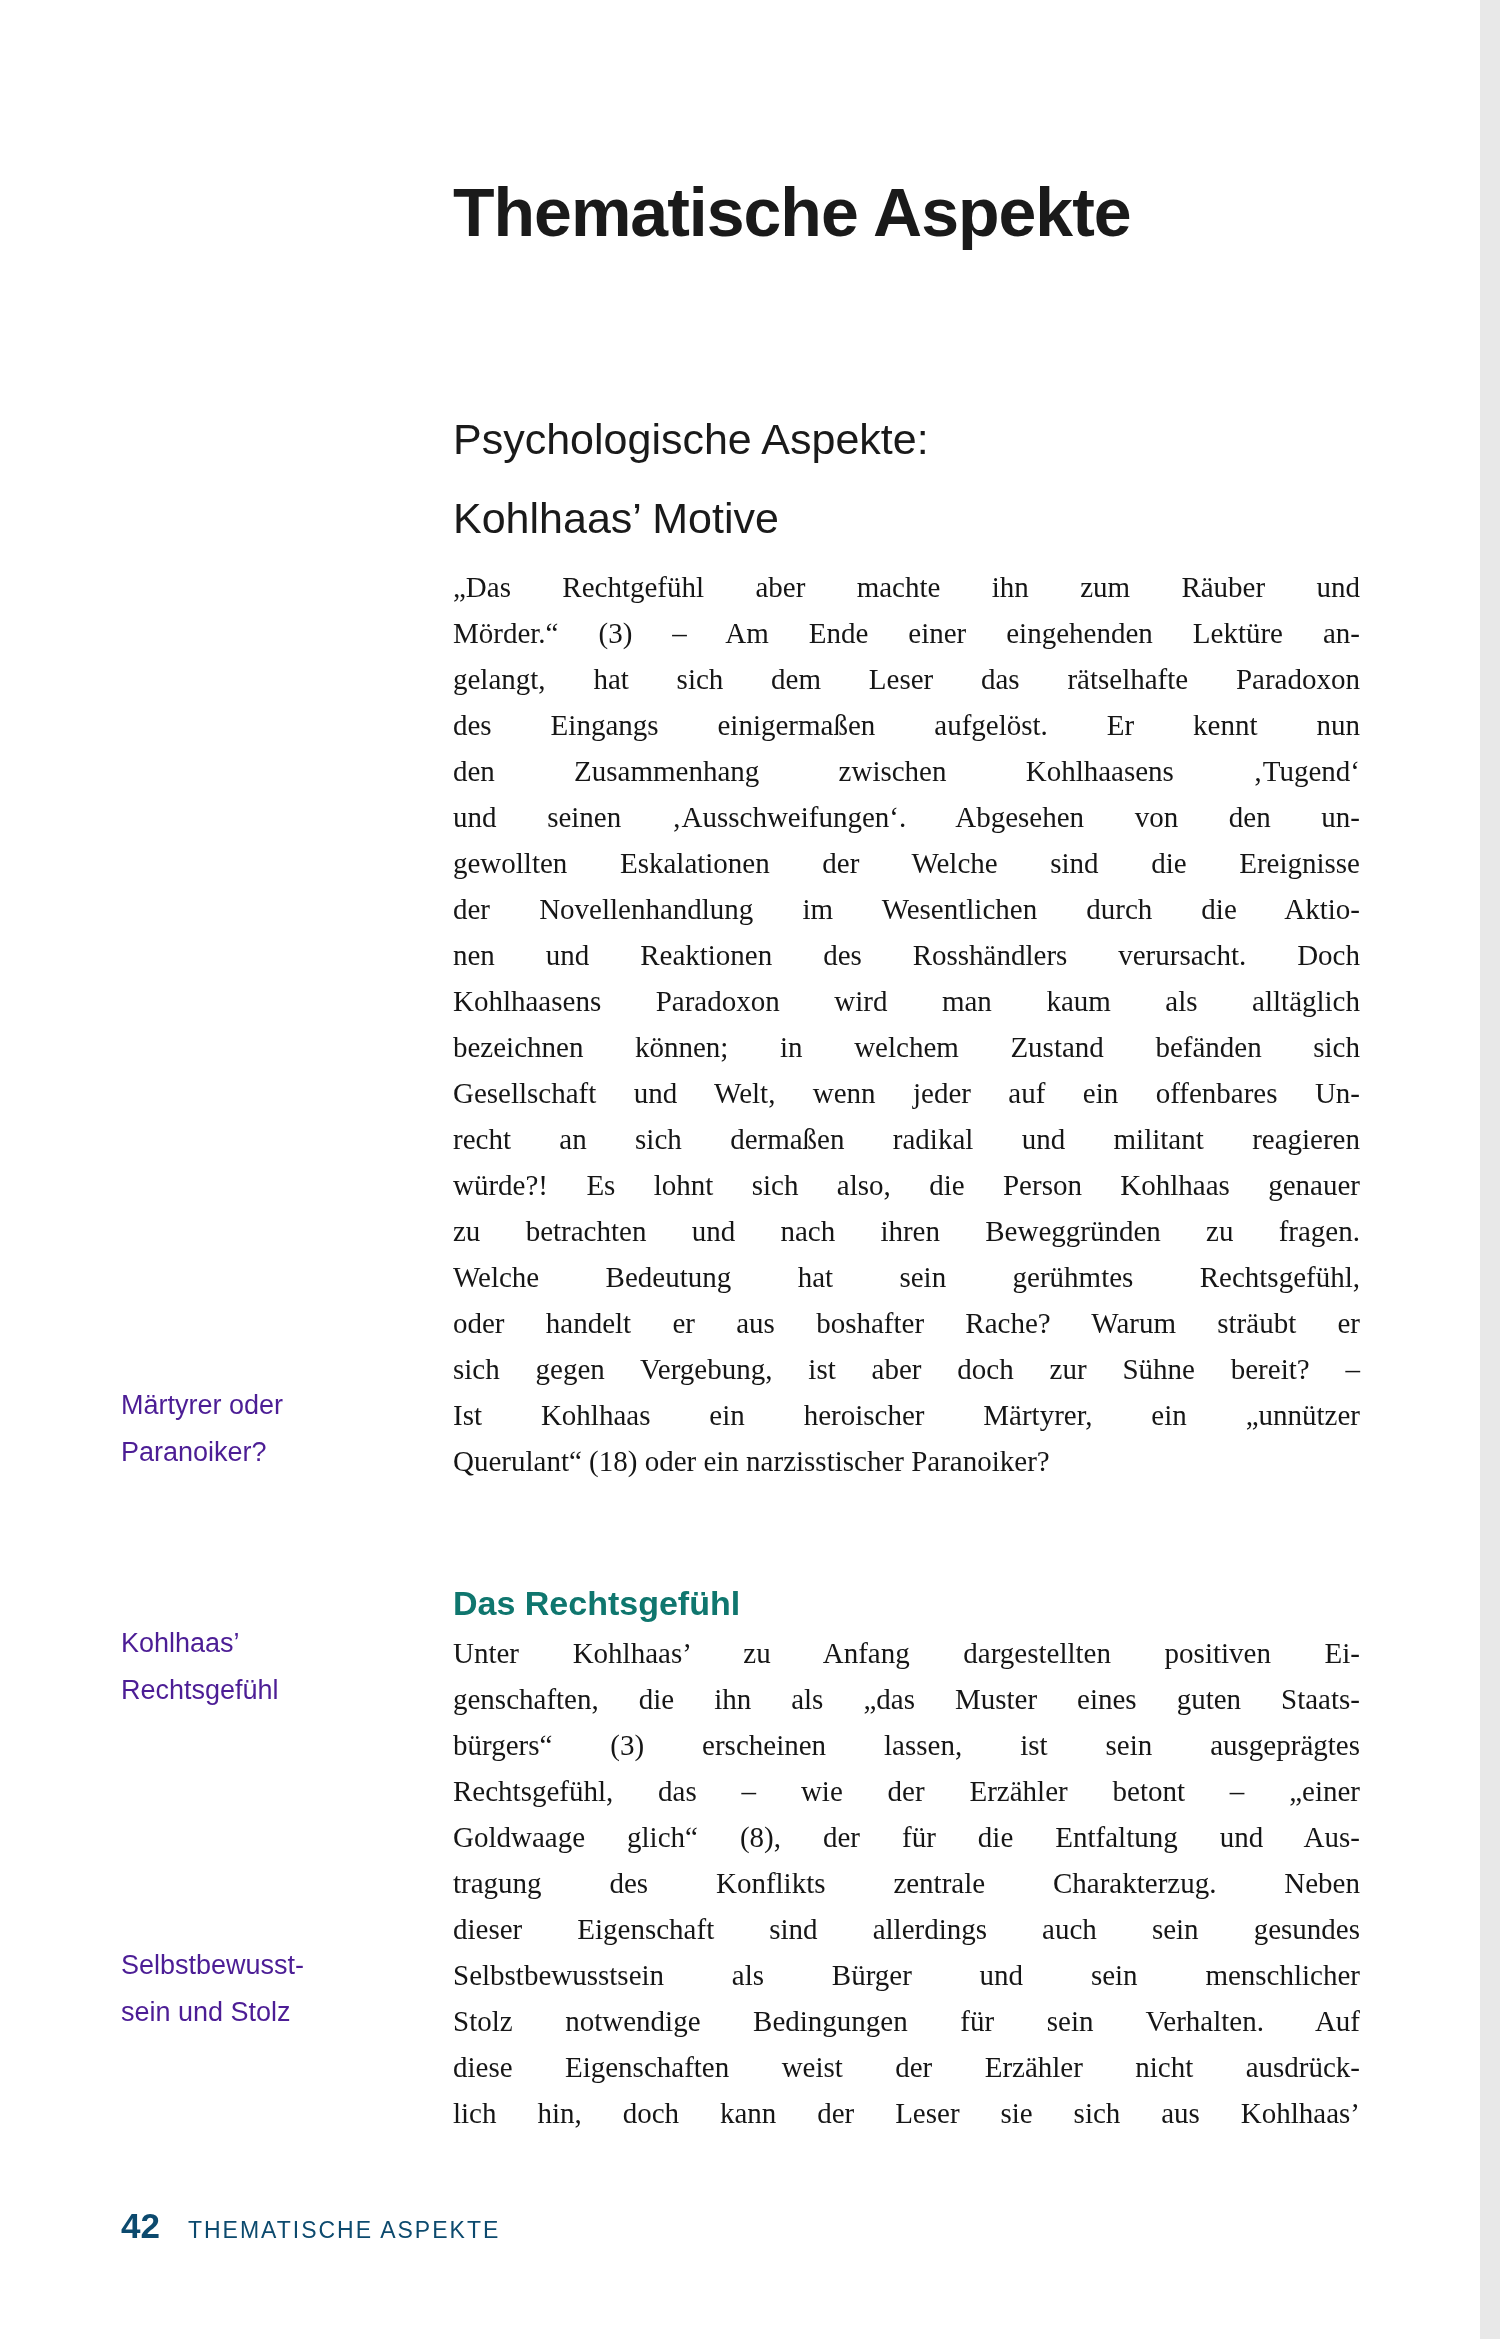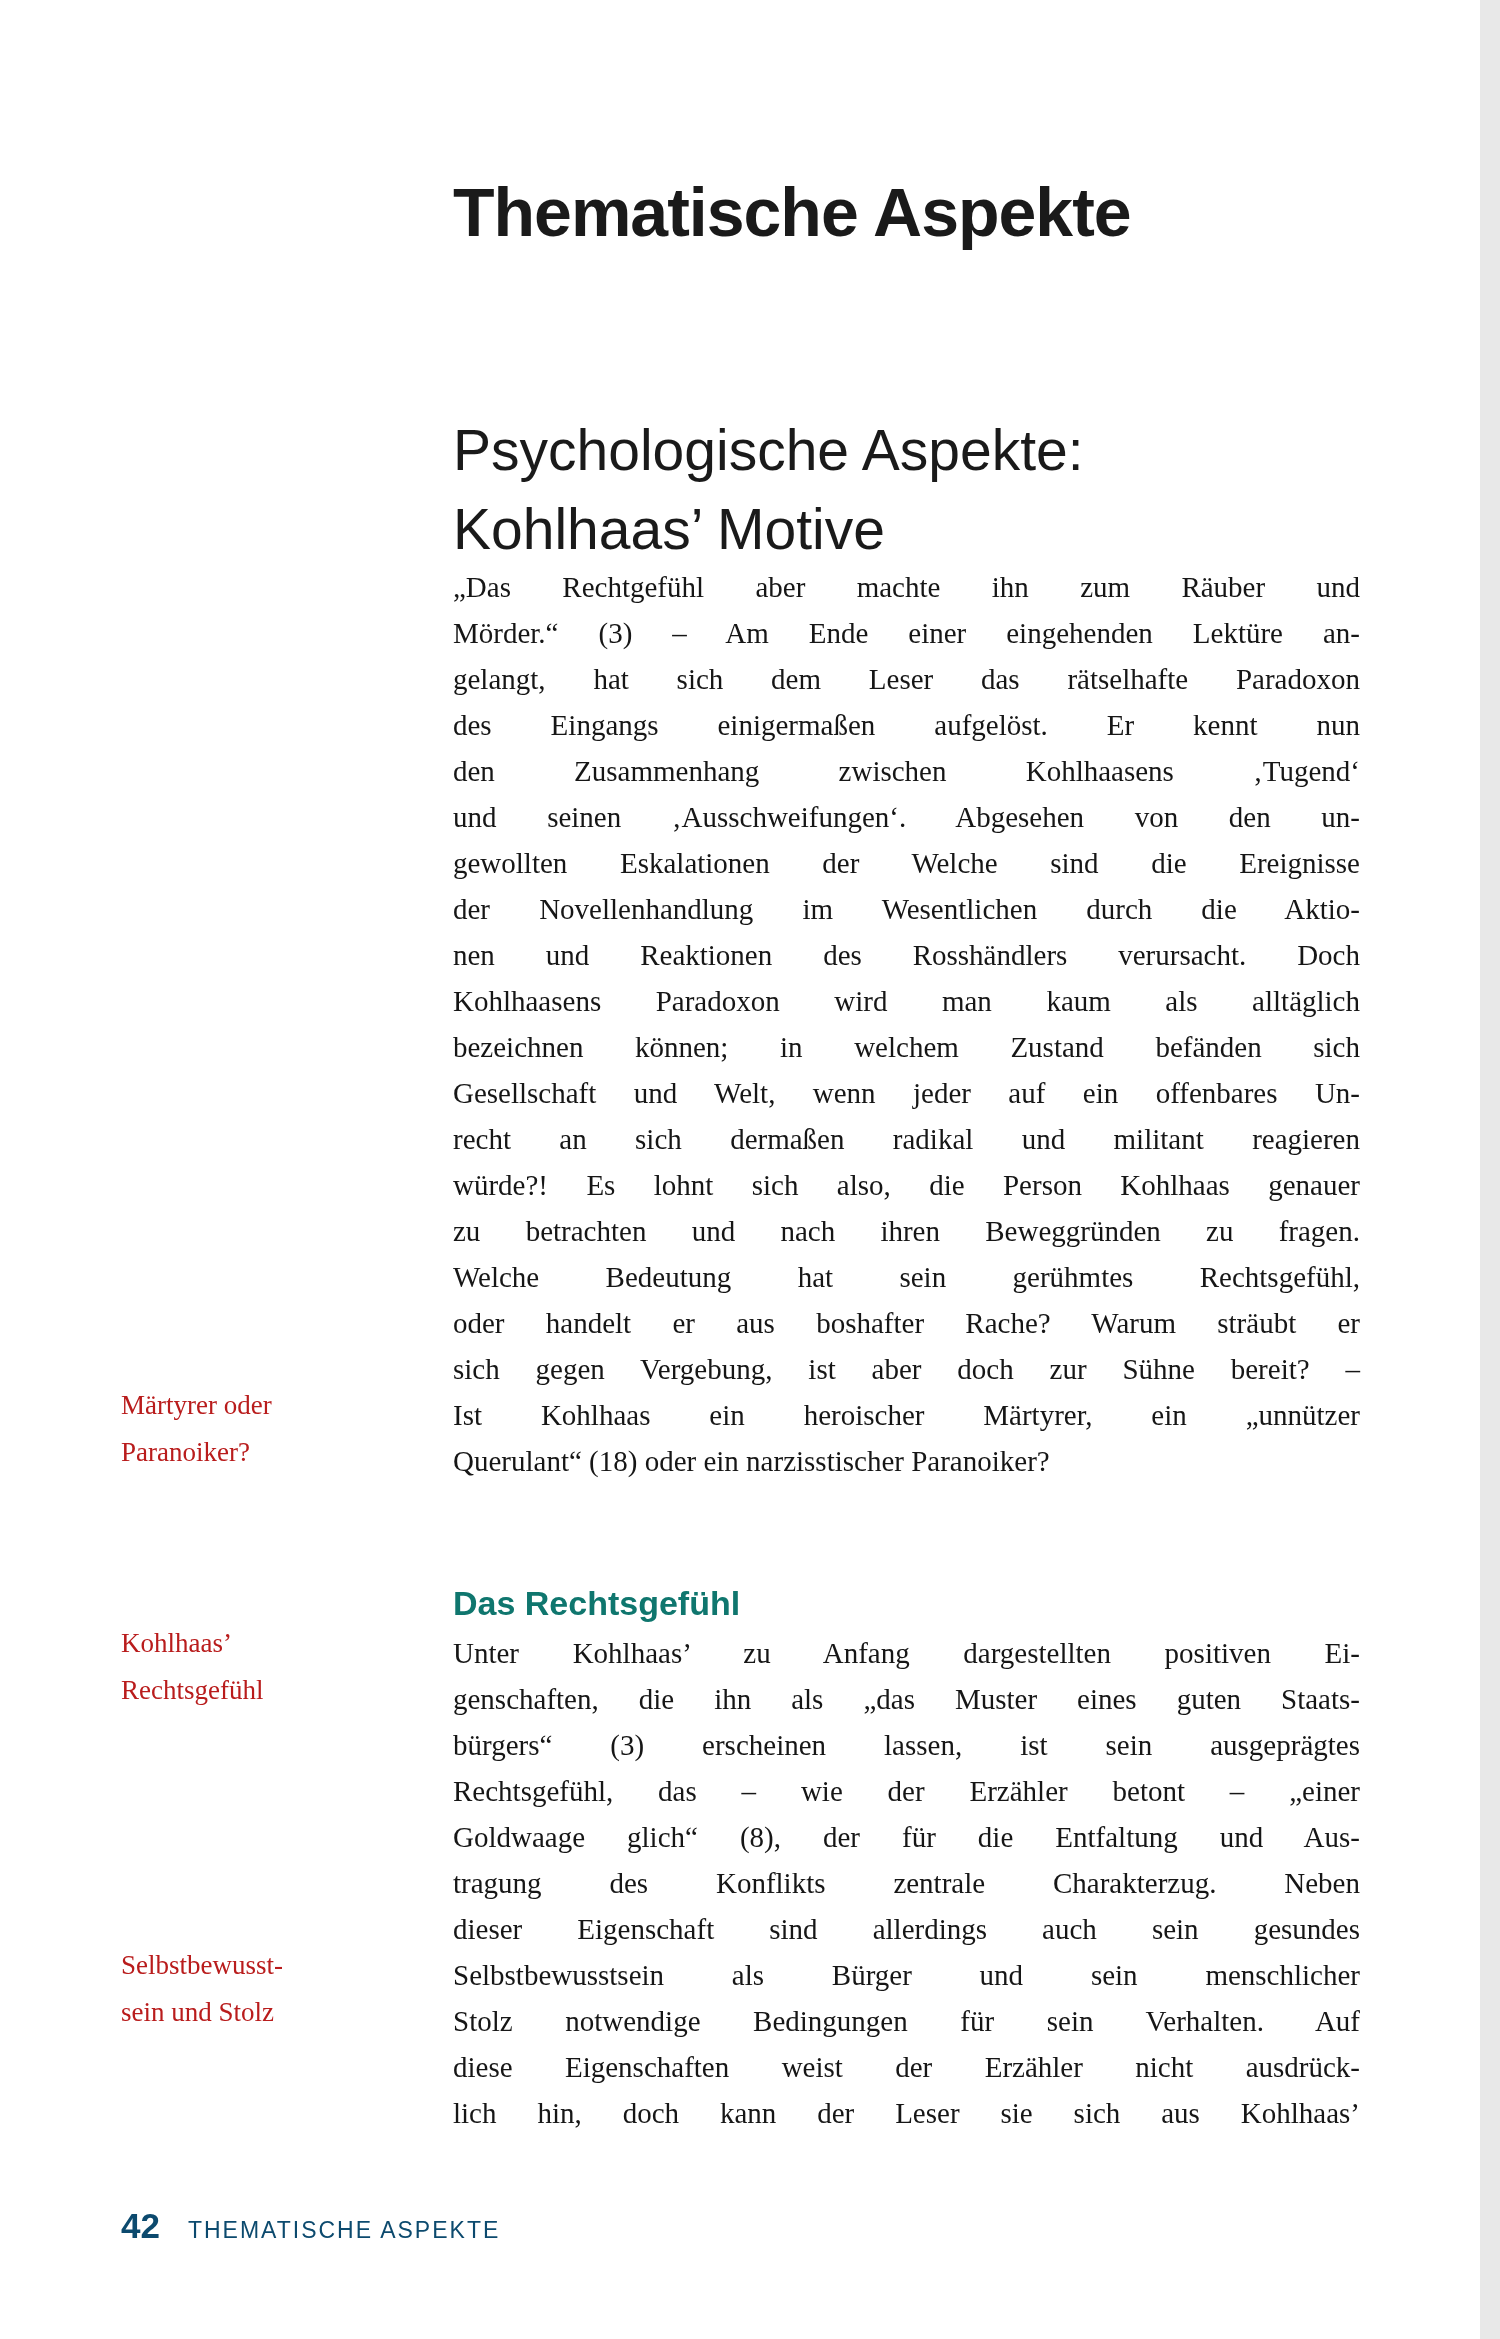--- a/index.html
+++ b/index.html
@@ -15,21 +15,21 @@
   .col{position:absolute;left:453px;width:907px;}
   .page-title{
     position:absolute;left:453px;top:130px;
     font-family:"Liberation Sans",sans-serif;
     font-weight:700;font-size:68px;line-height:72px;
     letter-spacing:-1px;color:#1a1a1a;
   }
   .subtitle{
     position:absolute;left:453px;top:364px;
     font-family:"Liberation Sans",sans-serif;
-    font-weight:400;font-size:57px;line-height:79px;
+    font-weight:400;font-size:43px;line-height:79px;
     color:#1a1a1a;
   }
   .body-par{font-size:29px;line-height:46px;margin-top:9px;}
   .par1{top:555px;}
   .par2{top:1621px;}
   .body-par .tline{
     text-align:justify;
     text-align-last:justify;
     white-space:nowrap;
   }
@@ -38,23 +38,23 @@
     text-align-last:left;
   }
   .section-heading{
     position:absolute;left:453px;top:1546px;
     font-family:"Liberation Sans",sans-serif;
     font-weight:700;font-size:34px;line-height:46px;
     color:#0f766e;
   }
   .margin-note{
     position:absolute;left:121px;width:310px;
-    font-family:Liberation Serif, serif;
+    font-family:Liberation Sans, sans-serif;
     font-weight:400;font-size:27px;line-height:47px;
-    color:#b91c1c;
+    color:#4c1d95;
   }
   .note1{top:1382px;}
   .note2{top:1620px;}
   .note3{top:1942px;}
   .footer{
     position:absolute;left:121px;top:2206px;
     display:flex;align-items:baseline;gap:28px;
     font-family:"Liberation Sans",sans-serif;color:#0c4a6e;
   }
   .footer .pagenum{font-weight:700;font-size:35px;}

